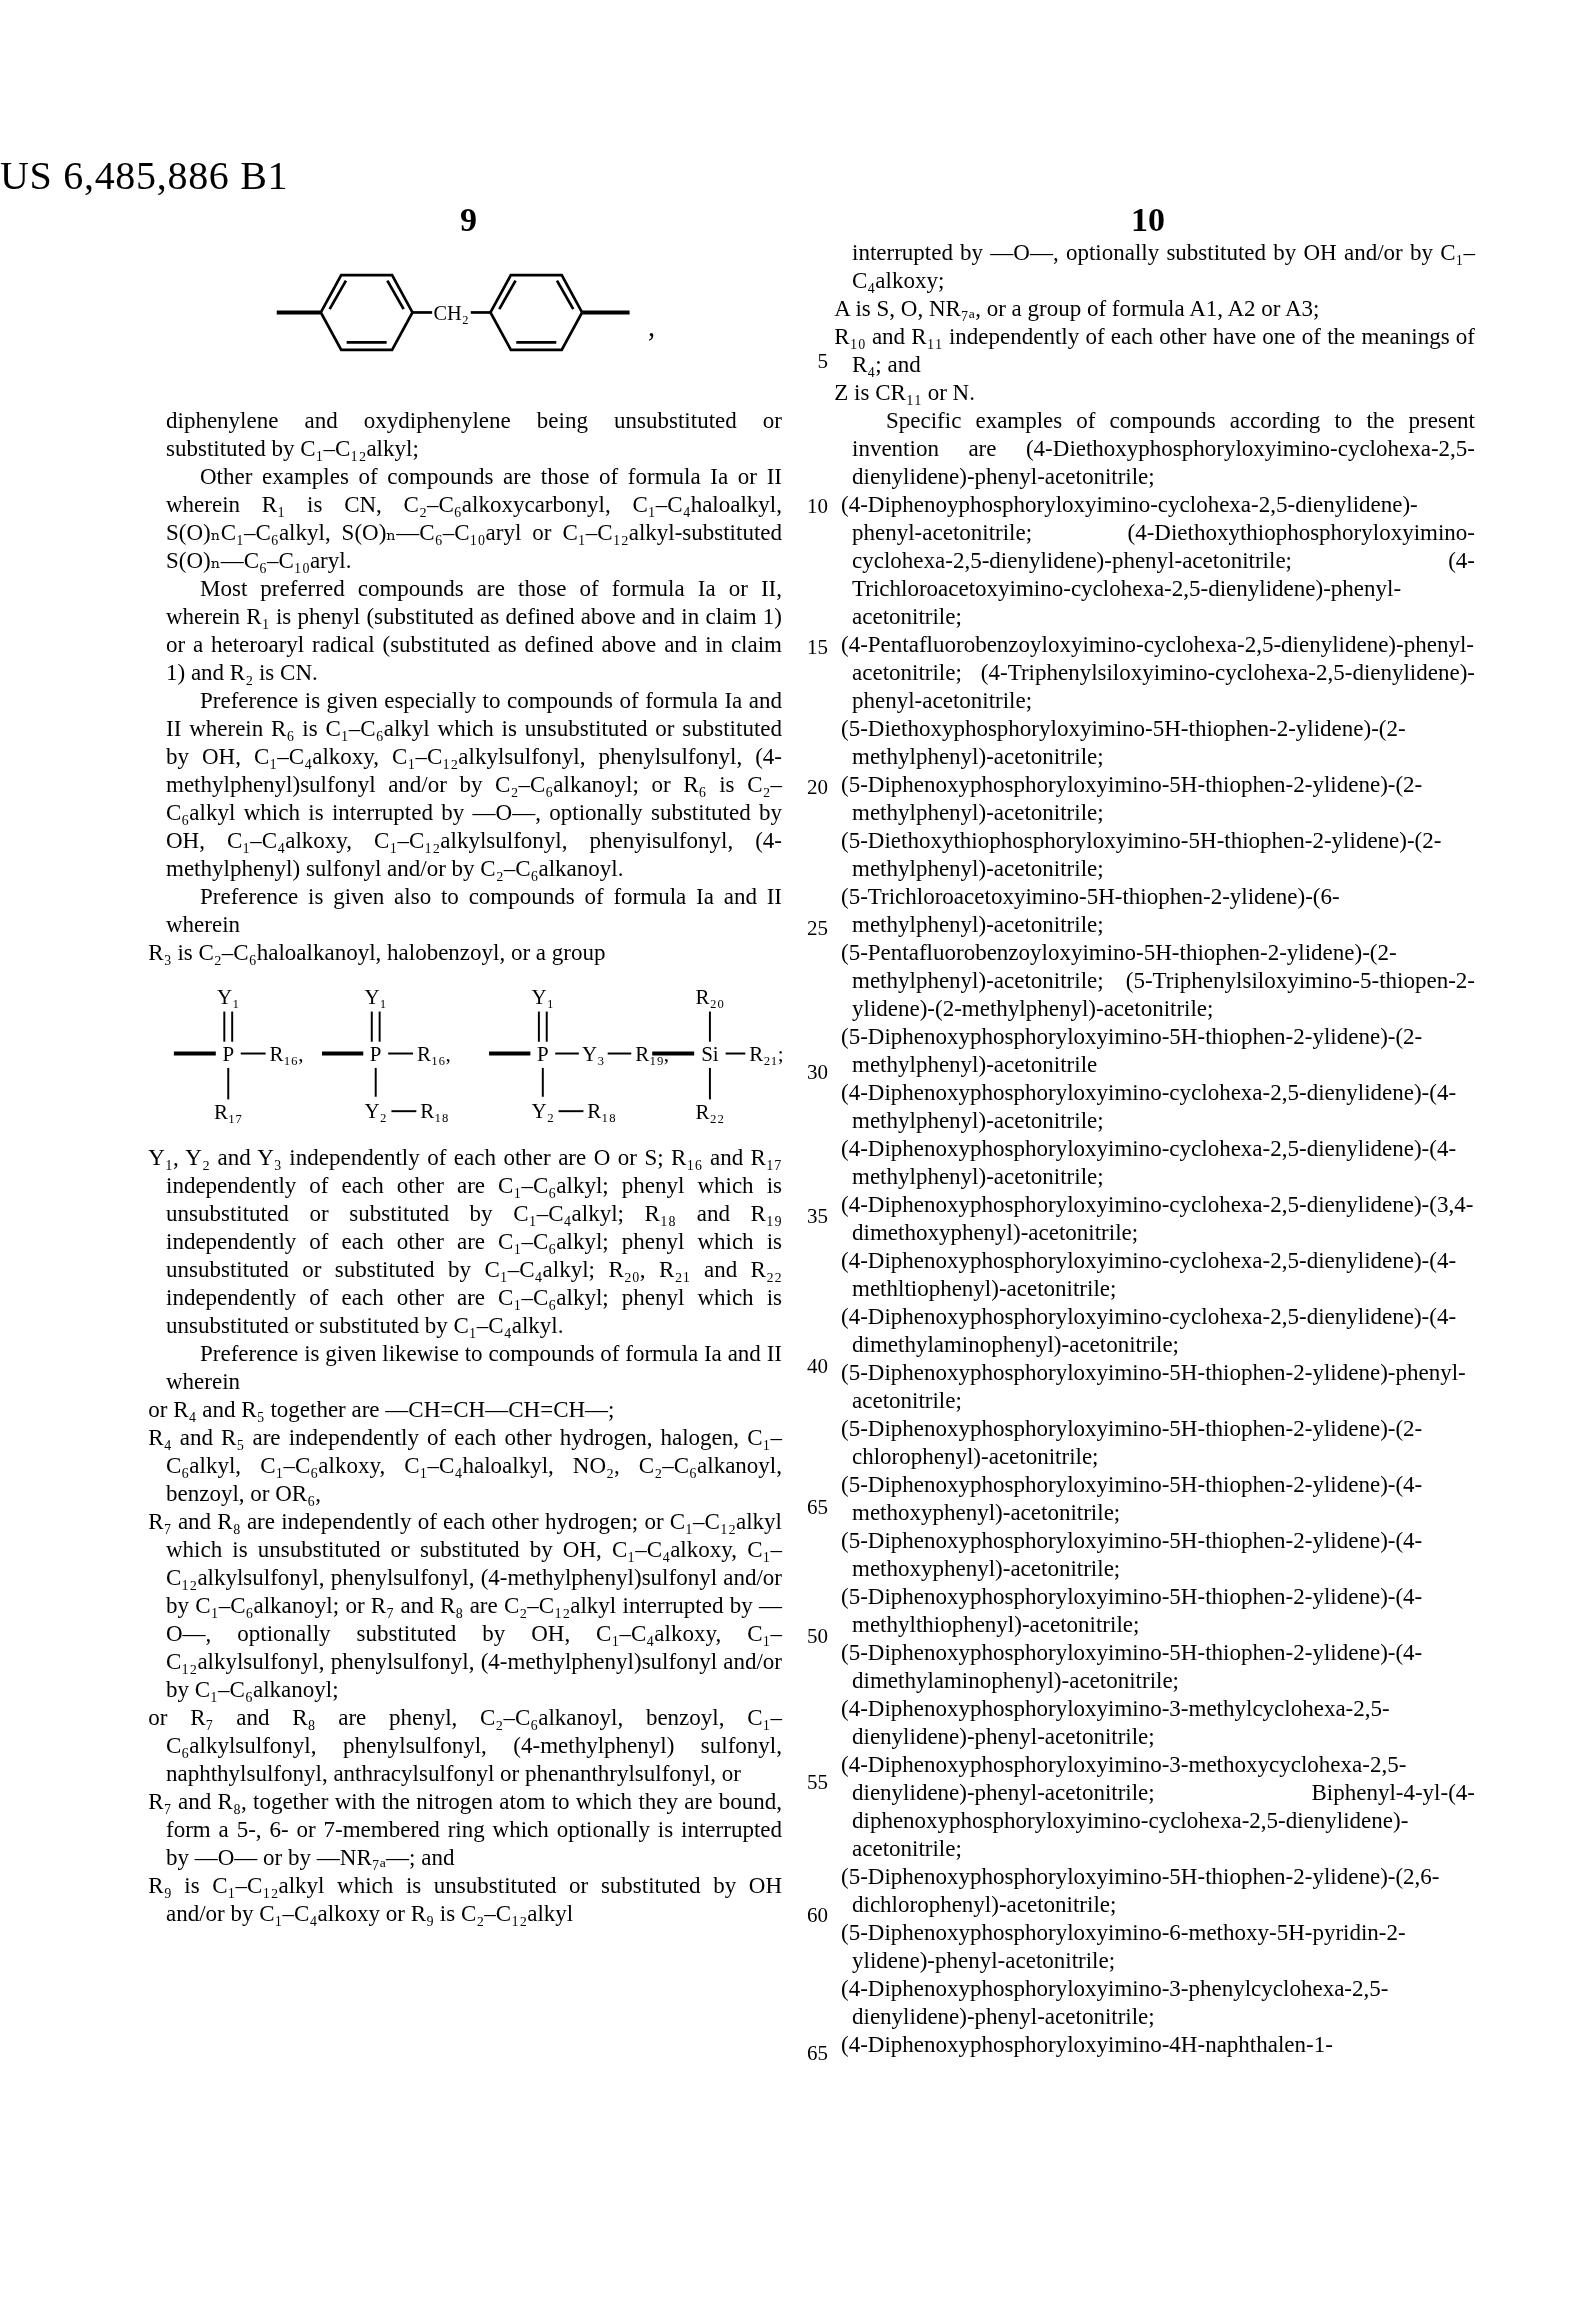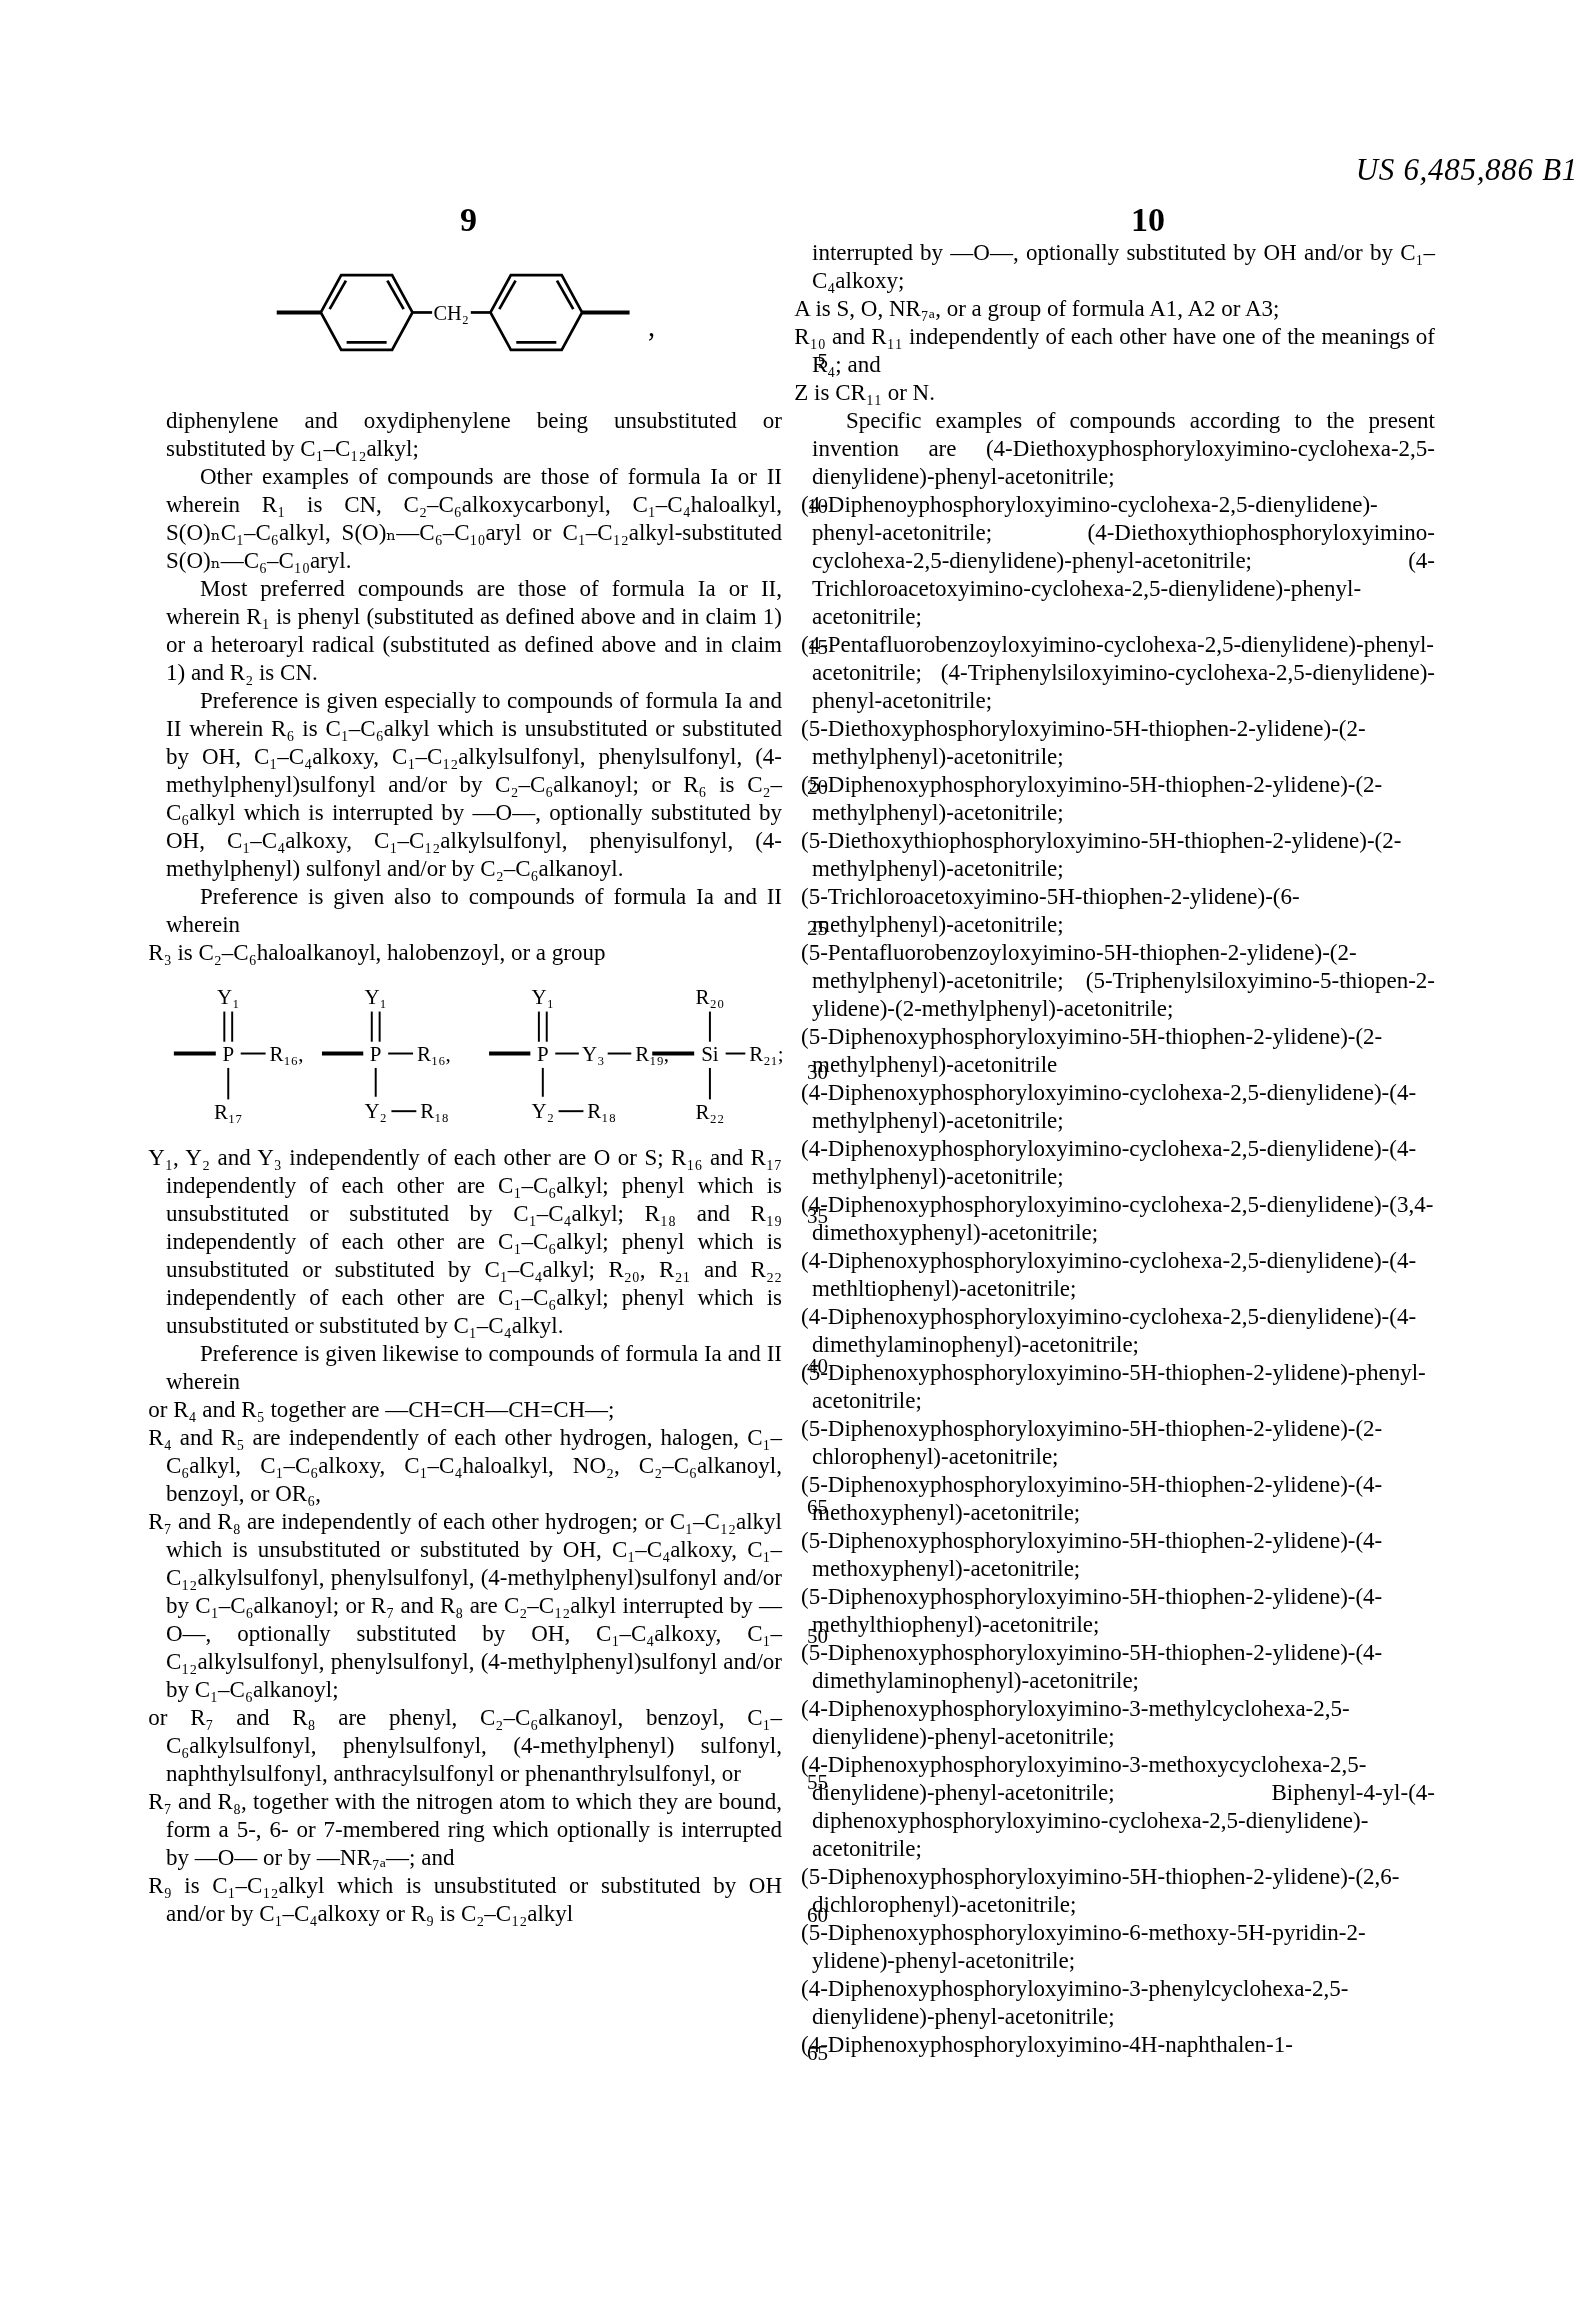--- a/index.html
+++ b/index.html
@@ -2,30 +2,30 @@
 <html style="font-size:11px"><head>
 <meta charset="utf-8">
 <style>
   html,body{margin:0;padding:0;background:#9a9a9a;}
   .page{
     position:relative;width:1578px;height:2319px;background:#ffffff;
     font-family:"Liberation Serif","DejaVu Serif","DejaVu Sans",serif;
     color:#000;overflow:hidden;
   }
   .patent-number{
-    position:absolute;top:152px;left:0;width:100%;text-align:right;
-    font-size:31px;letter-spacing:0.7px;font-style:italic;
+    position:absolute;top:152px;left:0;width:100%;text-align:left;
+    font-size:40px;letter-spacing:0.7px;
   }
   .colnum{position:absolute;font-size:34px;font-weight:bold;}
   .colnum-left{top:201px;left:460px;}
   .colnum-right{top:201px;left:1131px;}
   .structure-svg{position:absolute;left:273px;top:267px;}
   .col{position:absolute;font-size:23px;line-height:28px;text-align:justify;text-justify:inter-word;}
   .col-left{left:166px;top:407px;width:616px;}
-  .col-right{left:812px;top:239px;width:623px;}
+  .col-right{left:852px;top:239px;width:623px;}
   .col p{margin:0;padding:0;}
   .p-flush{text-indent:0;}
   .p-ind{text-indent:34px;}
   .p-def{padding-left:33px;text-indent:-17.7px;}
   .p-cont2{padding-left:42px;}
   .p-item{padding-left:11px;text-indent:-11px;}
   .formulas-svg{display:block;margin:16.3px 0 17.7px 0;}
   .linenum{
     position:absolute;left:784px;width:44px;text-align:right;
     font-size:21px;line-height:27px;

